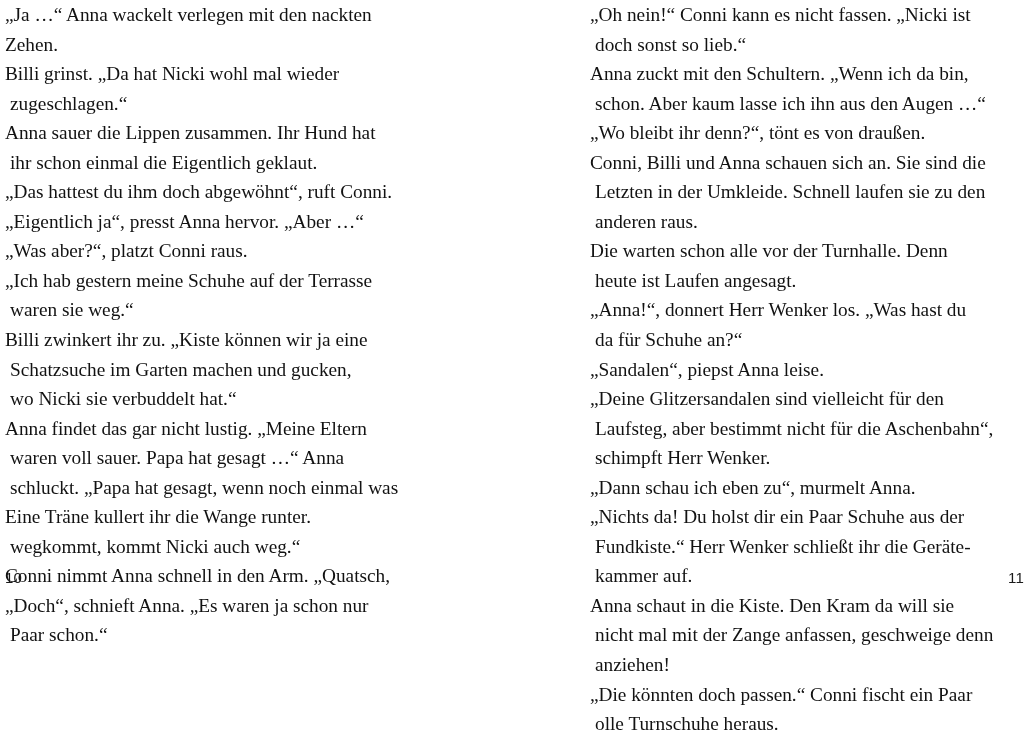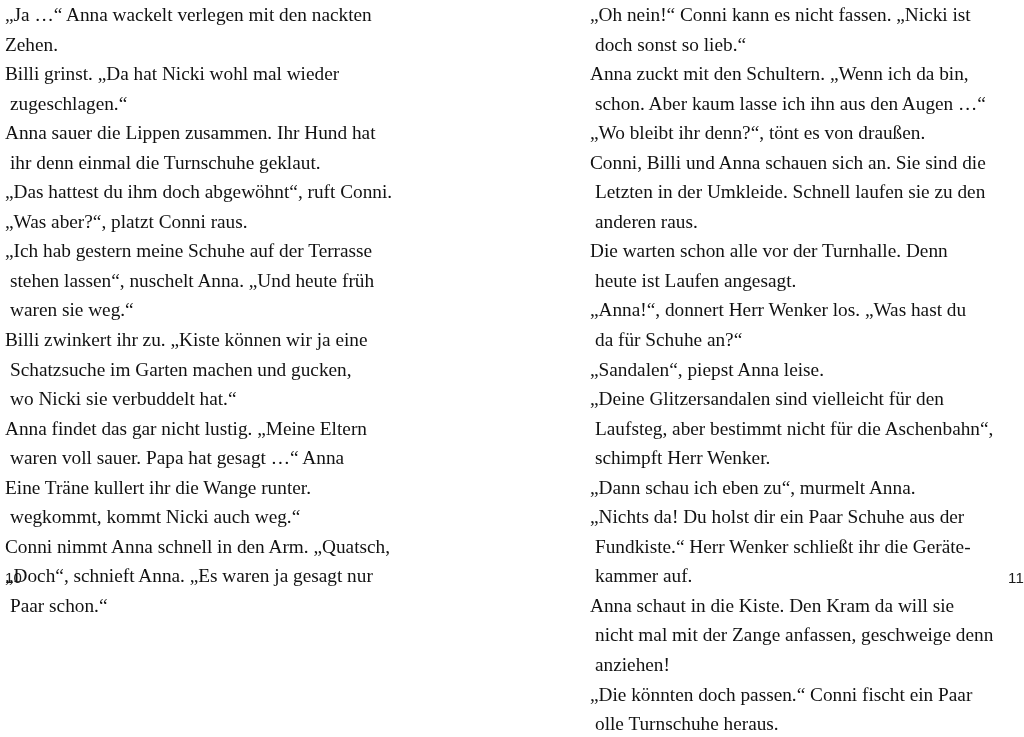--- a/index.html
+++ b/index.html
@@ -78,35 +78,36 @@
 
 <div class="spread">
 
   <div class="page page-left">
     <div class="textblock" id="left-textblock">
         <span class="line">„Ja …“ Anna wackelt verlegen mit den nackten</span>
         <span class="line">Zehen.</span>
         <span class="line">Billi grinst. „Da hat Nicki wohl mal wieder</span>
         <span class="line cont">zugeschlagen.“</span>
         <span class="line">Anna sauer die Lippen zusammen. Ihr Hund hat</span>
-        <span class="line cont">ihr denn einmal die Turnschuhe geklaut.</span>
+        <span class="line cont">ihr schon einmal die Eigentlich geklaut.</span>
         <span class="line">„Das hattest du ihm doch abgewöhnt“, ruft Conni.</span>
+        <span class="line">„Eigentlich ja“, presst Anna hervor. „Aber …“</span>
         <span class="line">„Was aber?“, platzt Conni raus.</span>
         <span class="line">„Ich hab gestern meine Schuhe auf der Terrasse</span>
-        <span class="line cont">stehen lassen“, nuschelt Anna. „Und heute früh</span>
         <span class="line cont">waren sie weg.“</span>
         <span class="line">Billi zwinkert ihr zu. „Kiste können wir ja eine</span>
         <span class="line cont">Schatzsuche im Garten machen und gucken,</span>
         <span class="line cont">wo Nicki sie verbuddelt hat.“</span>
         <span class="line">Anna findet das gar nicht lustig. „Meine Eltern</span>
         <span class="line cont">waren voll sauer. Papa hat gesagt …“ Anna</span>
+        <span class="line cont">schluckt. „Papa hat gesagt, wenn noch einmal was</span>
         <span class="line">Eine Träne kullert ihr die Wange runter.</span>
         <span class="line cont">wegkommt, kommt Nicki auch weg.“</span>
         <span class="line">Conni nimmt Anna schnell in den Arm. „Quatsch,</span>
-        <span class="line">„Doch“, schnieft Anna. „Es waren ja gesagt nur</span>
+        <span class="line">„Doch“, schnieft Anna. „Es waren ja schon nur</span>
         <span class="line cont">Paar schon.“</span>
       </div>
     <div class="folio folio-left">10</div>
   </div>
 
   <div class="page page-right">
     <div class="textblock" id="right-textblock">
         <span class="line">„Oh nein!“ Conni kann es nicht fassen. „Nicki ist</span>
         <span class="line cont">doch sonst so lieb.“</span>
         <span class="line">Anna zuckt mit den Schultern. „Wenn ich da bin,</span>

